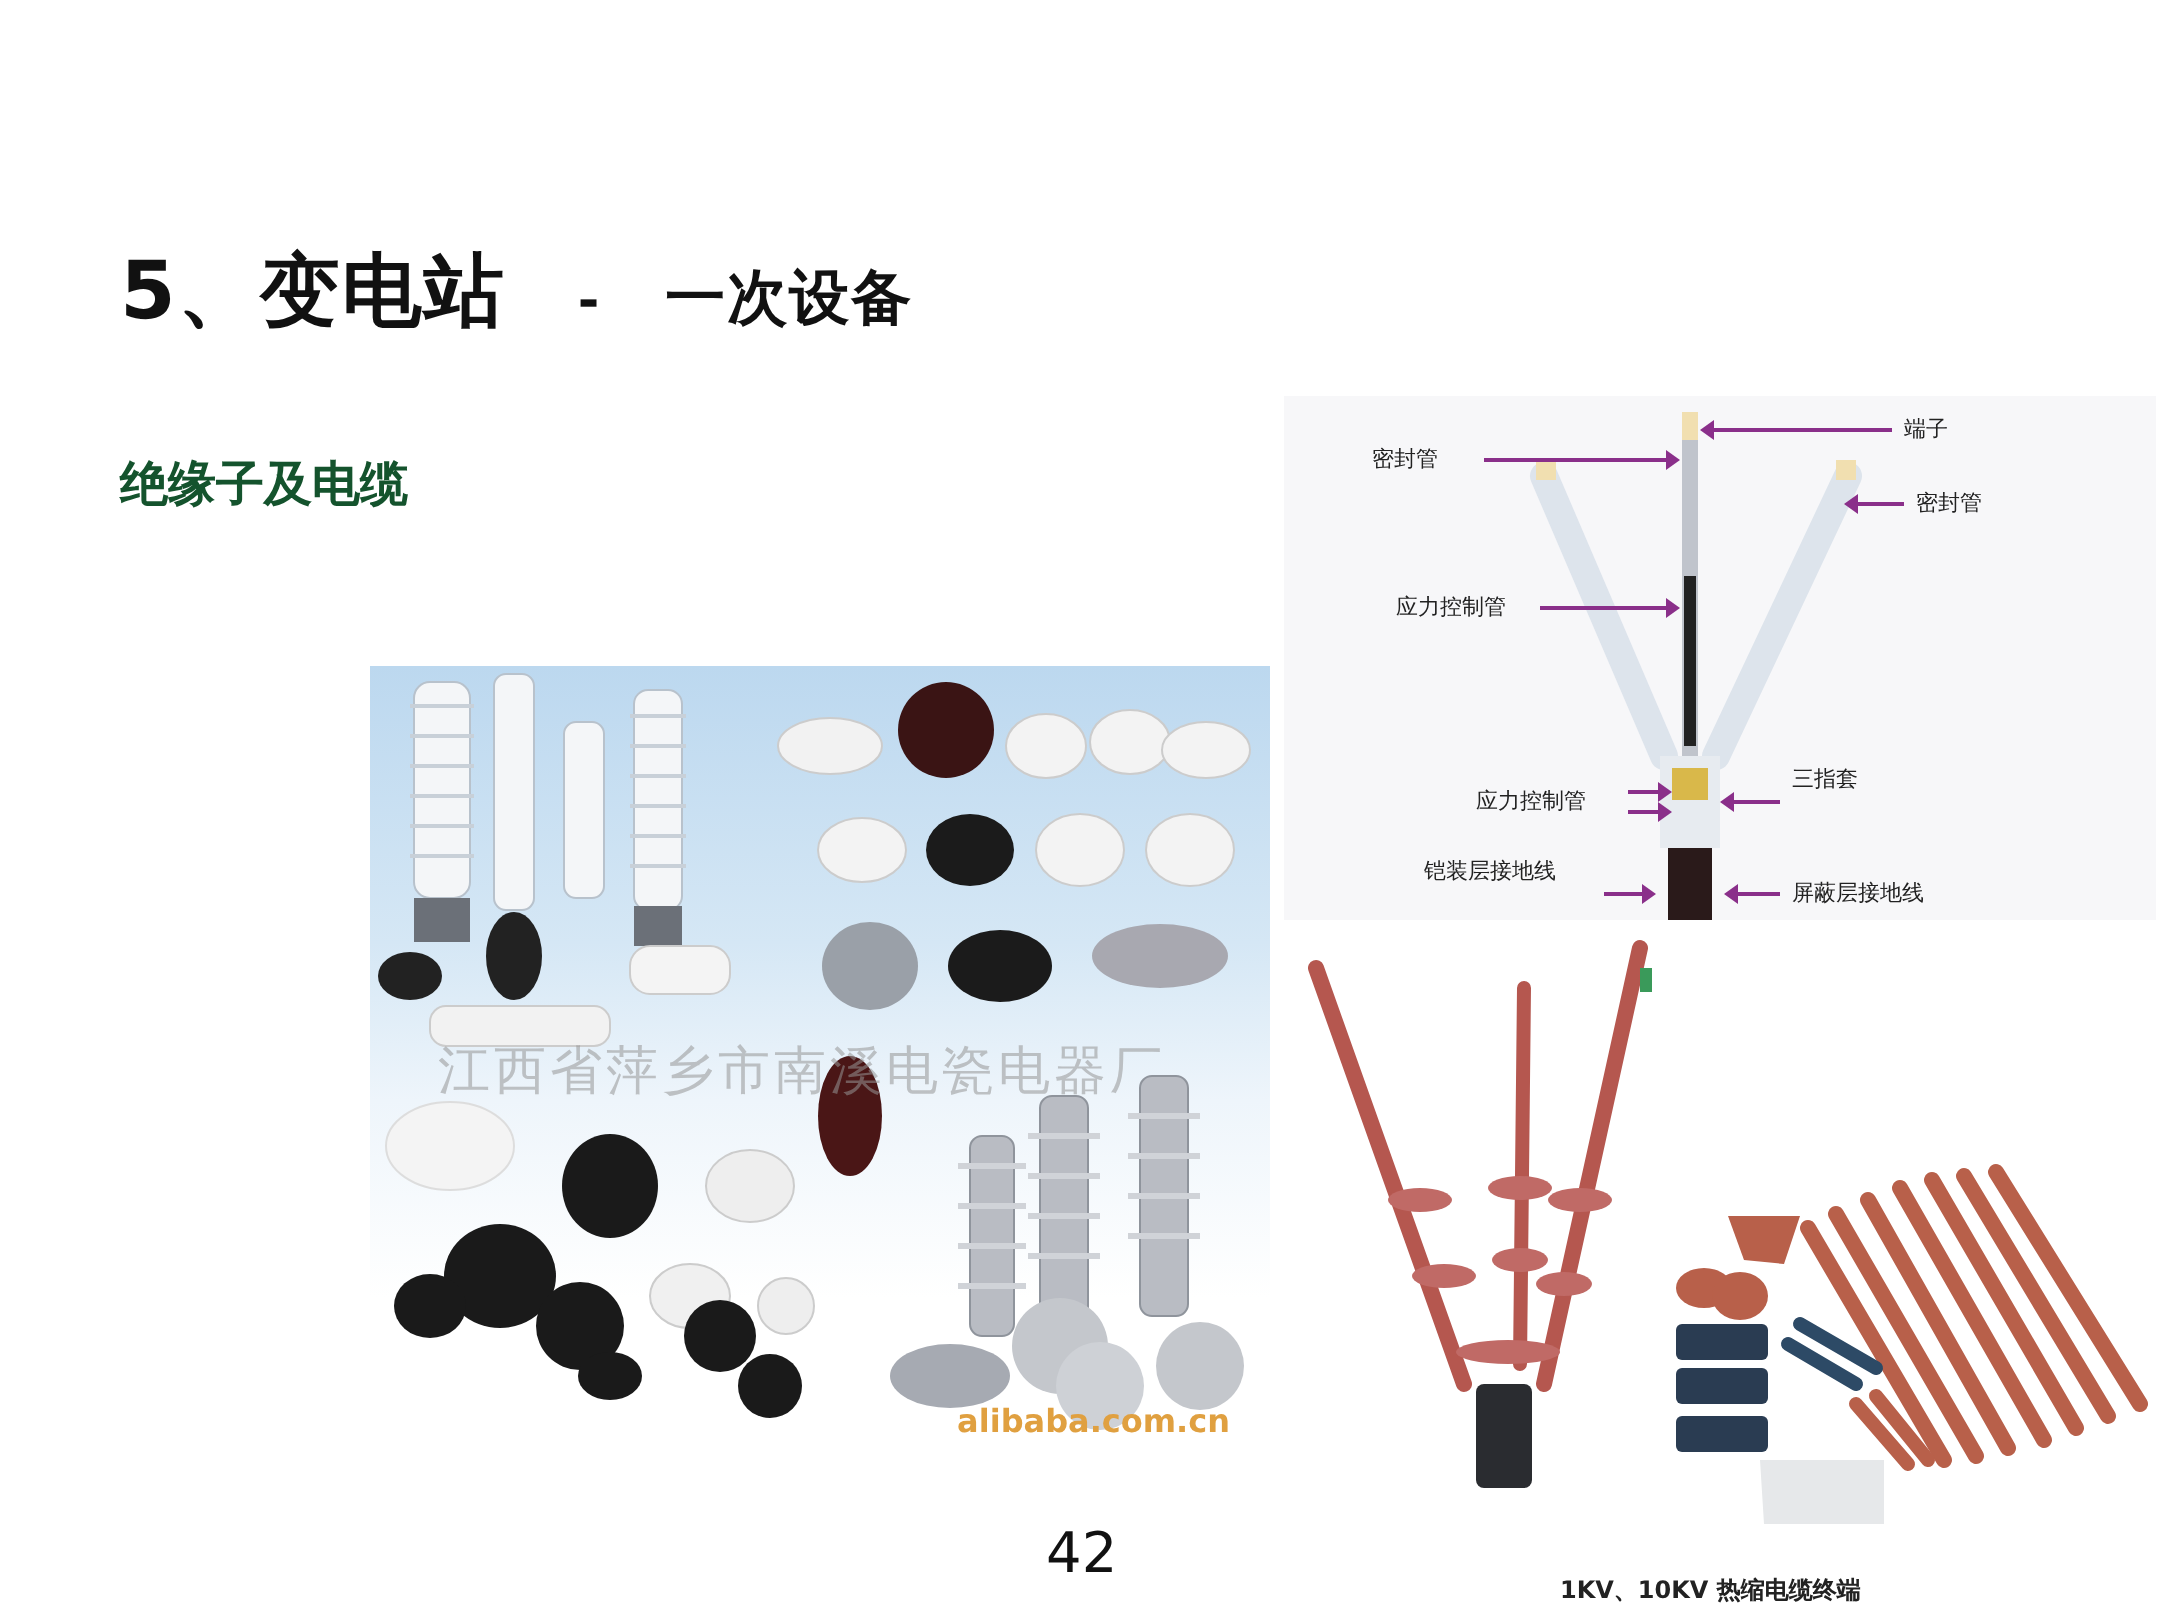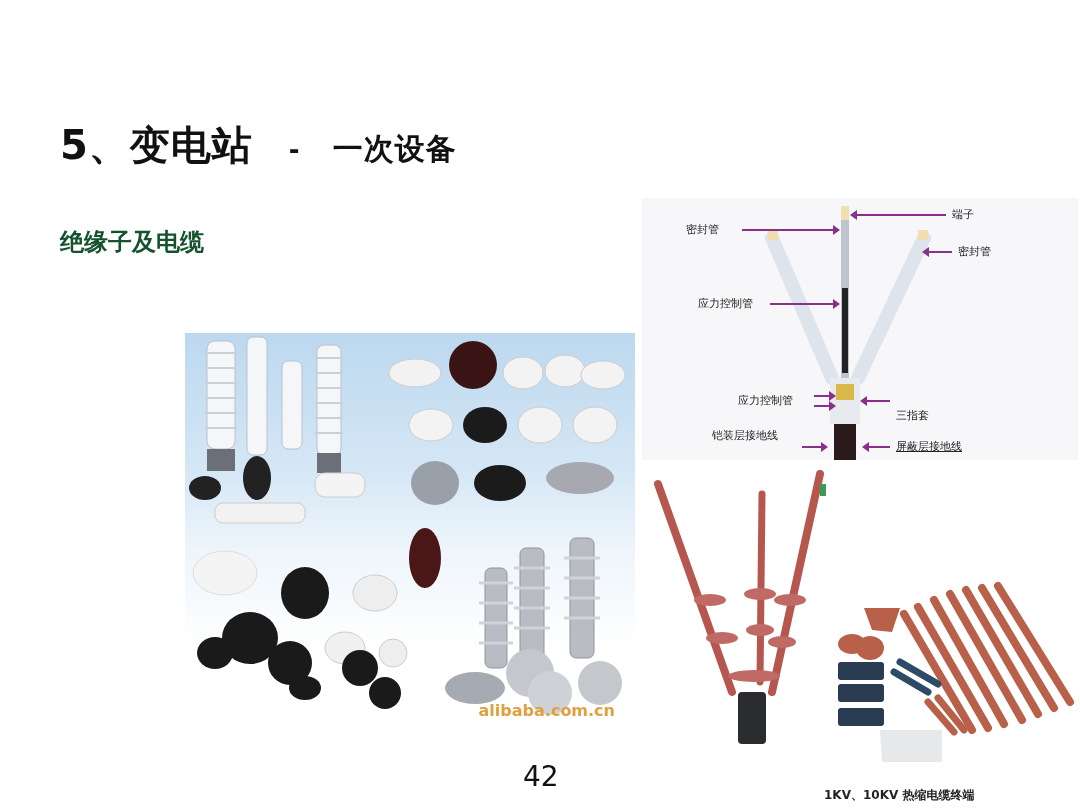--- a/index.html
+++ b/index.html
@@ -50,21 +50,21 @@
   }
   .arrow.r::after { right: -2px; border-left: 7px solid #8a2f8a; }
   .arrow.l::before { left: -2px; border-right: 7px solid #8a2f8a; }
   
   .heatshrink {
     position: absolute; left: 642px; top: 462px; width: 436px; height: 345px;
     background: #ffffff;
   }
   .hs-caption {
     position: absolute; left: 780px; top: 787px; font-size: 12px;
-    font-weight: bold; color: #222; white-space: nowrap; margin-left: 44px;
+    font-weight: bold; color: #222; white-space: nowrap;
   }
   .page-num {
     position: absolute; left: 523px; top: 760px; font-size: 28px; color: #111;
   }
 </style>
 </head>
 <body>
 
 <div class="title">
   <span>5、变电站</span>
@@ -148,20 +148,21 @@
       <line x1="379" y1="225" x2="415" y2="225"></line>
         <line x1="379" y1="245" x2="415" y2="245"></line>
       <line x1="379" y1="265" x2="415" y2="265"></line>
         <line x1="379" y1="285" x2="415" y2="285"></line>
     </g>
     <ellipse cx="290" cy="355" rx="30" ry="16" fill="#a6aab2"></ellipse>
     <ellipse cx="345" cy="340" rx="24" ry="24" fill="#c4c7cc"></ellipse>
     <ellipse cx="365" cy="360" rx="22" ry="22" fill="#ced1d6"></ellipse>
     <ellipse cx="415" cy="350" rx="22" ry="22" fill="#c4c7cc"></ellipse>
   </svg>
+  <div class="watermark">江西省萍乡市南溪电瓷电器厂</div>
   <div class="credit">alibaba.com.cn</div>
 </div>
 
 <div class="diagram">
   <svg width="436" height="262" viewBox="0 0 436 262" style="position:absolute;left:0;top:0;">
 
     <line x1="130" y1="40" x2="190" y2="180" stroke="#dde4ec" stroke-width="14" stroke-linecap="round"></line>
     <line x1="282" y1="40" x2="216" y2="180" stroke="#dde4ec" stroke-width="14" stroke-linecap="round"></line>
 
     <rect x="199" y="12" width="8" height="170" fill="#c0c4cc"></rect>
@@ -184,27 +185,27 @@
   <span class="dlabel" style="left:316px;top:46px;">密封管</span>
   <div class="arrow l" style="left:282px;top:53px;width:28px;"></div>
 
   <span class="dlabel" style="left:56px;top:98px;">应力控制管</span>
   <div class="arrow r" style="left:128px;top:105px;width:68px;"></div>
 
   <span class="dlabel" style="left:96px;top:195px;">应力控制管</span>
   <div class="arrow r" style="left:172px;top:197px;width:20px;"></div>
   <div class="arrow r" style="left:172px;top:207px;width:20px;"></div>
 
-  <span class="dlabel" style="left:254px;top:210px;">三指套</span>
+  <span class="dlabel" style="left:254px;top:184px;">三指套</span>
   <div class="arrow l" style="left:220px;top:202px;width:28px;"></div>
 
   <span class="dlabel" style="left:70px;top:230px;">铠装层接地线</span>
   <div class="arrow r" style="left:160px;top:248px;width:24px;"></div>
 
-  <span class="dlabel" style="left:254px;top:241px;text-decoration:underline;">屏蔽层接地线</span>
+  <span class="dlabel" style="left:254px;top:241px;">屏蔽层接地线</span>
   <div class="arrow l" style="left:222px;top:248px;width:26px;"></div>
 </div>
 
 <div class="heatshrink">
   <svg width="436" height="320" viewBox="0 0 436 320">
     <g stroke="#b5574f" stroke-linecap="round">
       <line x1="16" y1="22" x2="90" y2="230" stroke-width="8"></line>
       <line x1="120" y1="32" x2="118" y2="220" stroke-width="7"></line>
       <line x1="178" y1="12" x2="130" y2="230" stroke-width="8"></line>
     </g>

